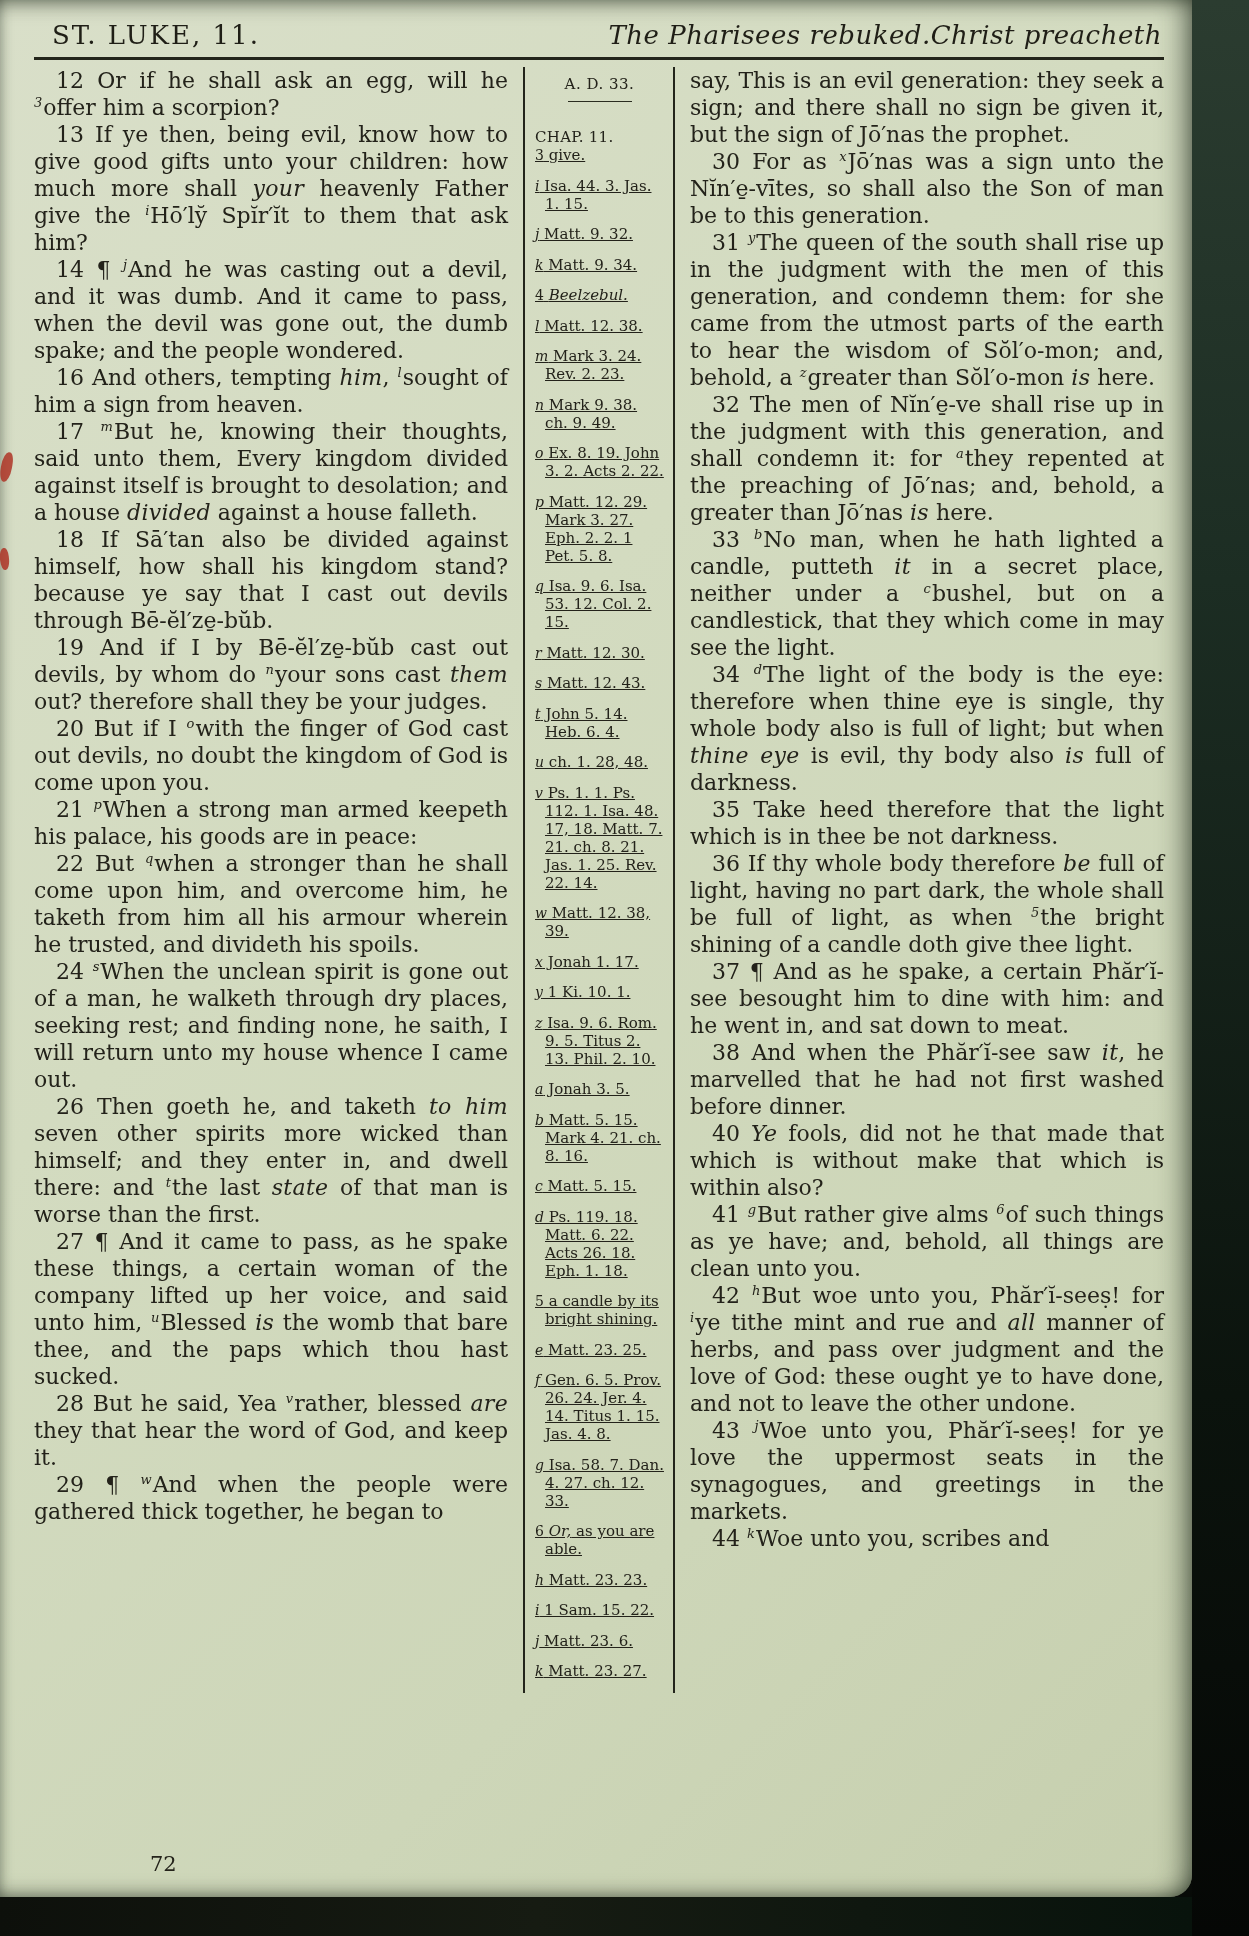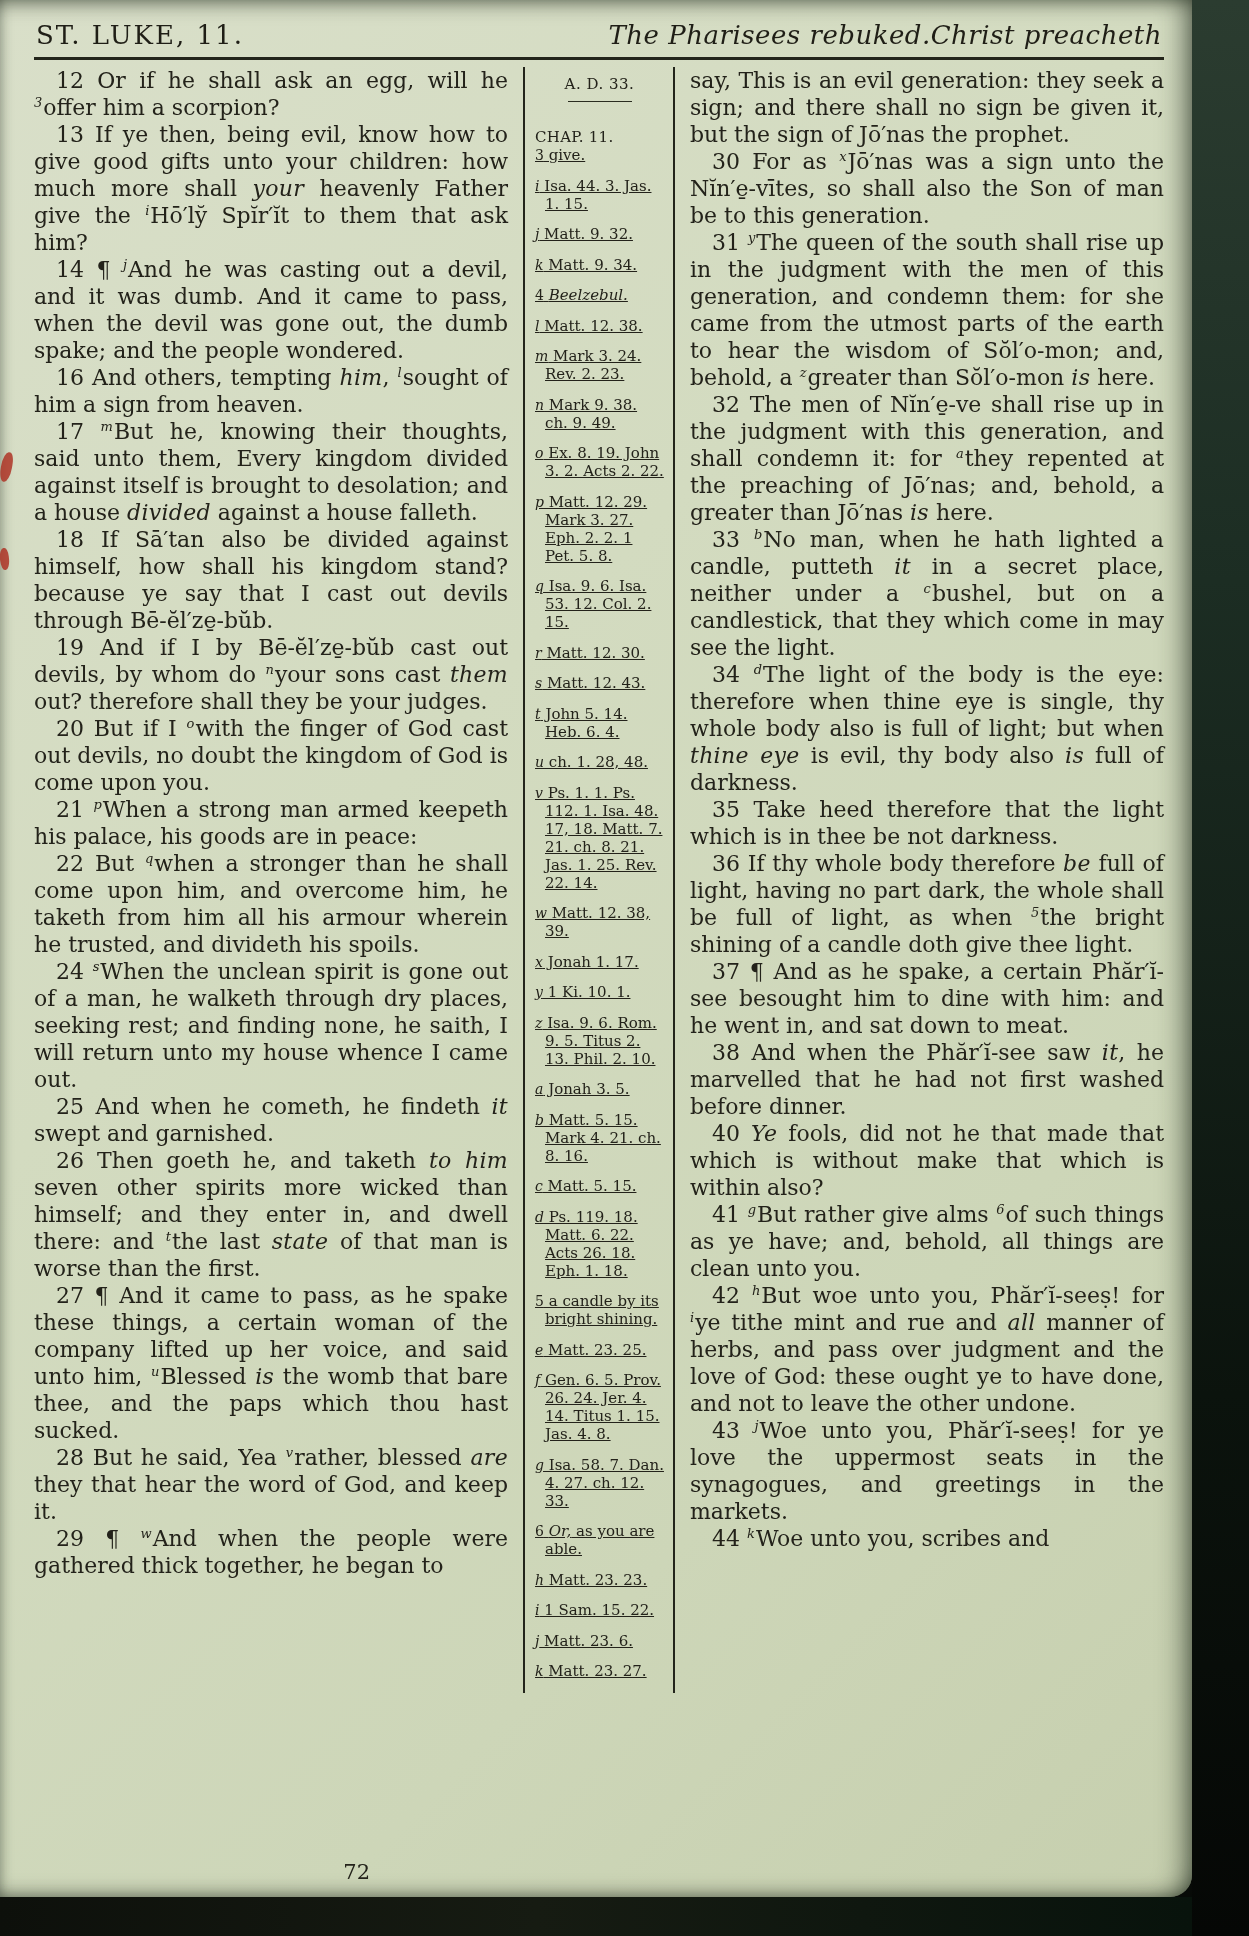--- a/index.html
+++ b/index.html
@@ -35,21 +35,21 @@
   }
   .artifact-red-1 { left:1px; top:452px; width:11px; height:30px; transform:rotate(10deg); }
   .artifact-red-2 { left:0;  top:548px; width:9px;  height:22px; transform:rotate(-6deg); }
 
   .content { position:absolute; left:34px; top:14px; right:28px; }
 
   .header {
     display:flex; align-items:baseline;
     font-size:26px; padding:6px 2px 7px 2px; color:#1f1e16;
   }
-  .header .title { letter-spacing:2px; }
+  .header .title { letter-spacing:2px;margin-left:16px; }
   .header .rh { font-style:italic; letter-spacing:.5px; }
   .header .rh-left { margin-left:auto; }
   .header-rule { border-top:3px solid #23251b; margin-bottom:2px; }
 
   .cols {
     display:grid;
     grid-template-columns:1fr 152px 1fr;
     column-gap:15px;
     padding-top:5px;
   }
@@ -67,21 +67,21 @@
   }
   .ad   { text-align:center; font-size:15px; letter-spacing:.5px; }
   .ad-rule { width:64px; border-top:1.5px solid #2a2c20; margin:8px auto 26px auto; }
   .chap { text-align:left; font-size:15px; letter-spacing:.3px; }
   .ref-entry { margin-bottom:12.5px; padding-left:10px; text-indent:-10px;text-decoration:underline; }
   .ref-entry .rm { font-size:14px; }
   .ref-entry i.rm { font-style:italic; }
 
   .page-number {
     position:absolute; left:150px; top:1852px; width:220px;
-    text-align:right; font-size:21px; color:#24231b;margin-top:8px;
+    text-align:left; font-size:21px; color:#24231b;
   }
 </style>
 </head>
 <body>
 
 <div class="scan">
   <div class="edge-right"></div>
   <div class="edge-bottom"></div>
 
   <div class="paper">
@@ -103,21 +103,20 @@
             <p class="verse">13 If ye then, being evil, know how to give good gifts unto your children: how much more shall <i>your</i> heavenly Father give the <sup>i</sup>Hō′ly̆ Spĭr′ĭt to them that ask him?</p>
             <p class="verse">14 ¶ <sup>j</sup>And he was casting out a devil, and it was dumb. And it came to pass, when the devil was gone out, the dumb spake; and the people wondered.</p>
             <p class="verse">16 And others, tempting <i>him</i>, <sup>l</sup>sought of him a sign from heaven.</p>
             <p class="verse">17 <sup>m</sup>But he, knowing their thoughts, said unto them, Every kingdom divided against itself is brought to desolation; and a house <i>divided</i> against a house falleth.</p>
             <p class="verse">18 If Sā′tan also be divided against himself, how shall his kingdom stand? because ye say that I cast out devils through Bē-ĕl′ze̱-bŭb.</p>
             <p class="verse">19 And if I by Bē-ĕl′ze̱-bŭb cast out devils, by whom do <sup>n</sup>your sons cast <i>them</i> out? therefore shall they be your judges.</p>
             <p class="verse">20 But if I <sup>o</sup>with the finger of God cast out devils, no doubt the kingdom of God is come upon you.</p>
             <p class="verse">21 <sup>p</sup>When a strong man armed keepeth his palace, his goods are in peace:</p>
             <p class="verse">22 But <sup>q</sup>when a stronger than he shall come upon him, and overcome him, he taketh from him all his armour wherein he trusted, and divideth his spoils.</p>
             <p class="verse">24 <sup>s</sup>When the unclean spirit is gone out of a man, he walketh through dry places, seeking rest; and finding none, he saith, I will return unto my house whence I came out.</p>
-            <p class="verse">25 And when he cometh, he findeth <i>it</i> swept and garnished.</p>
             <p class="verse">26 Then goeth he, and taketh <i>to him</i> seven other spirits more wicked than himself; and they enter in, and dwell there: and <sup>t</sup>the last <i>state</i> of that man is worse than the first.</p>
             <p class="verse">27 ¶ And it came to pass, as he spake these things, a certain woman of the company lifted up her voice, and said unto him, <sup>u</sup>Blessed <i>is</i> the womb that bare thee, and the paps which thou hast sucked.</p>
             <p class="verse">28 But he said, Yea <sup>v</sup>rather, blessed <i>are</i> they that hear the word of God, and keep it.</p>
             <p class="verse">29 ¶ <sup>w</sup>And when the people were gathered thick together, he began to</p>
           </div>
 
         <div class="refs">
           <div class="ad">A. D. 33.</div>
           <div class="ad-rule"></div>
           <div class="chap">CHAP. 11.</div>

